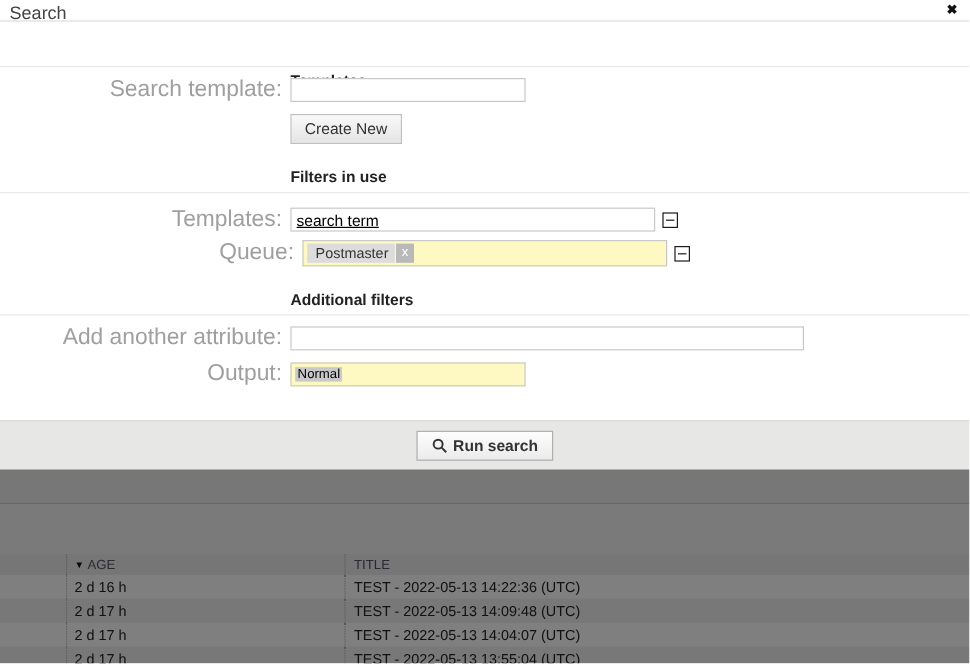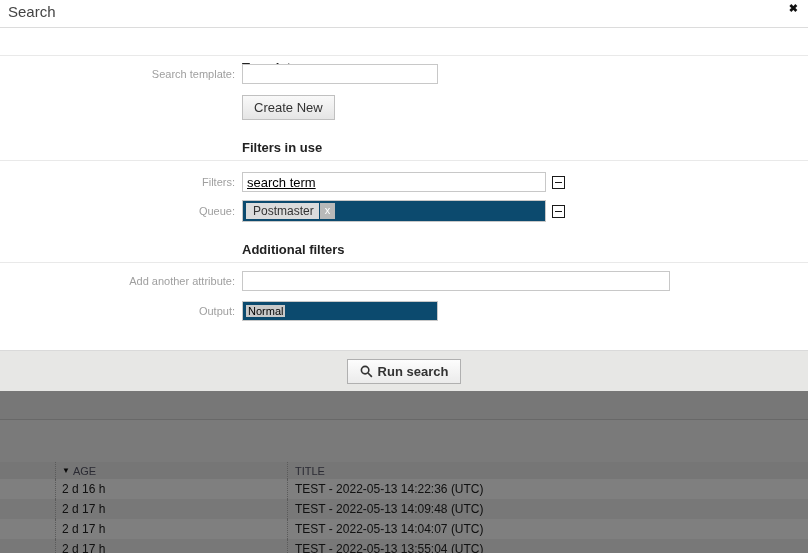--- a/index.html
+++ b/index.html
@@ -16,31 +16,31 @@
   .t-row.odd  { background:#ffffff; }
   .t-row.even { background:#f1f1f1; }
   .c-check { width:55px; height:100%; }
   .c-age   { width:232px; height:100%; border-left:1px dotted #b4b4b4; padding-left:6px; display:flex; align-items:center; gap:3px; }
   .c-title { flex:1; height:100%; border-left:1px dotted #b4b4b4; padding-left:7px; display:flex; align-items:center; }
   .sort-arrow { font-size:8px; color:#111; }
   .overlay { position:absolute; left:0; top:391px; width:808px; height:162px; background:rgba(0,0,0,0.5); }
 
   
   .dialog { position:absolute; left:0; top:0; width:808px; height:391px; background:#fff; }
-  .dlg-header { position:relative; height:28px; border-bottom:1px solid #dcdcdc; background:#fff;text-align:right; }
+  .dlg-header { position:relative; height:18px; border-bottom:1px solid #dcdcdc; background:#fff;text-align:right; }
   .dlg-title { position:absolute; left:8px; top:3px; font-size:15px; color:#444; }
   .dlg-close { position:absolute; right:10px; top:2px; font-size:11px; font-weight:bold; color:#111; cursor:pointer; }
 
   .section-heading { position:absolute; left:242px; font-size:13px; font-weight:bold; color:#222; }
   .divider { position:absolute; left:0; width:808px; height:1px; background:#e9e9e9; }
 
   .frow { position:absolute; left:0; display:flex; align-items:center; }
-  .flabel { width:242px; padding-right:7px; text-align:right; font-size:11px; color:#9f9f9f; }
+  .flabel { width:242px; padding-right:7px; text-align:right; font-size:19px; color:#9f9f9f; }
   .tinput { border:1px solid #c8c8c8; background:#fff; height:20px; font-family:"Liberation Sans",sans-serif; font-size:13px; padding:0 4px; color:#000; }
-  .inputbox { border:1px solid #c8c8c8; background:#0c4a6e; display:flex; align-items:center; padding:0 3px; }
+  .inputbox { border:1px solid #c8c8c8; background:#fef9c3; display:flex; align-items:center; padding:0 3px; }
 
   .tag { display:inline-flex; align-items:stretch; font-size:12px; }
   .tag-label { background:#dcdcdc; color:#333; padding:1px 5px 1px 7px; }
   .tag-x { background:#b9b9b9; color:#fff; font-size:11px; padding:1px 5px; margin-left:1px; cursor:pointer; }
 
   .sel-text { background:#c9c9c9; color:#000; font-size:11px; padding:0 2px; }
 
   .remove-btn { width:13px; height:13px; border:1px solid #1a1a1a; background:#fff; margin-left:6px; position:relative; cursor:pointer; flex:0 0 auto; }
   .remove-btn::after { content:""; position:absolute; left:2px; right:2px; top:5px; border-top:1px solid #1a1a1a; }
 
@@ -103,25 +103,25 @@
     <div class="divider" style="top:55px;"></div>
     <div class="frow" style="top:64px;">
       <div class="flabel">Search template:</div>
       <input class="tinput" style="width: 196px;" value="">
     </div>
     <button class="btn create-btn">Create New</button>
 
     <div class="section-heading" style="top:140px;">Filters in use</div>
     <div class="divider" style="top:160px;"></div>
     <div class="frow" style="top:172px;">
-      <div class="flabel">Filters:</div>
+      <div class="flabel">Templates:</div>
       <input class="tinput" style="width: 304px; text-decoration: underline;" value="search term">
       <span class="remove-btn"></span>
     </div>
-    <div class="frow" style="top:200px;">
+    <div class="frow" style="top:200px;margin-left:10px;">
       <div class="flabel">Queue:</div>
       <div class="inputbox" style="width:304px; height:22px;">
         <span class="tag">
           <span class="tag-label">Postmaster</span>
           <span class="tag-x">x</span>
         </span>
       </div>
       <span class="remove-btn"></span>
     </div>
 

